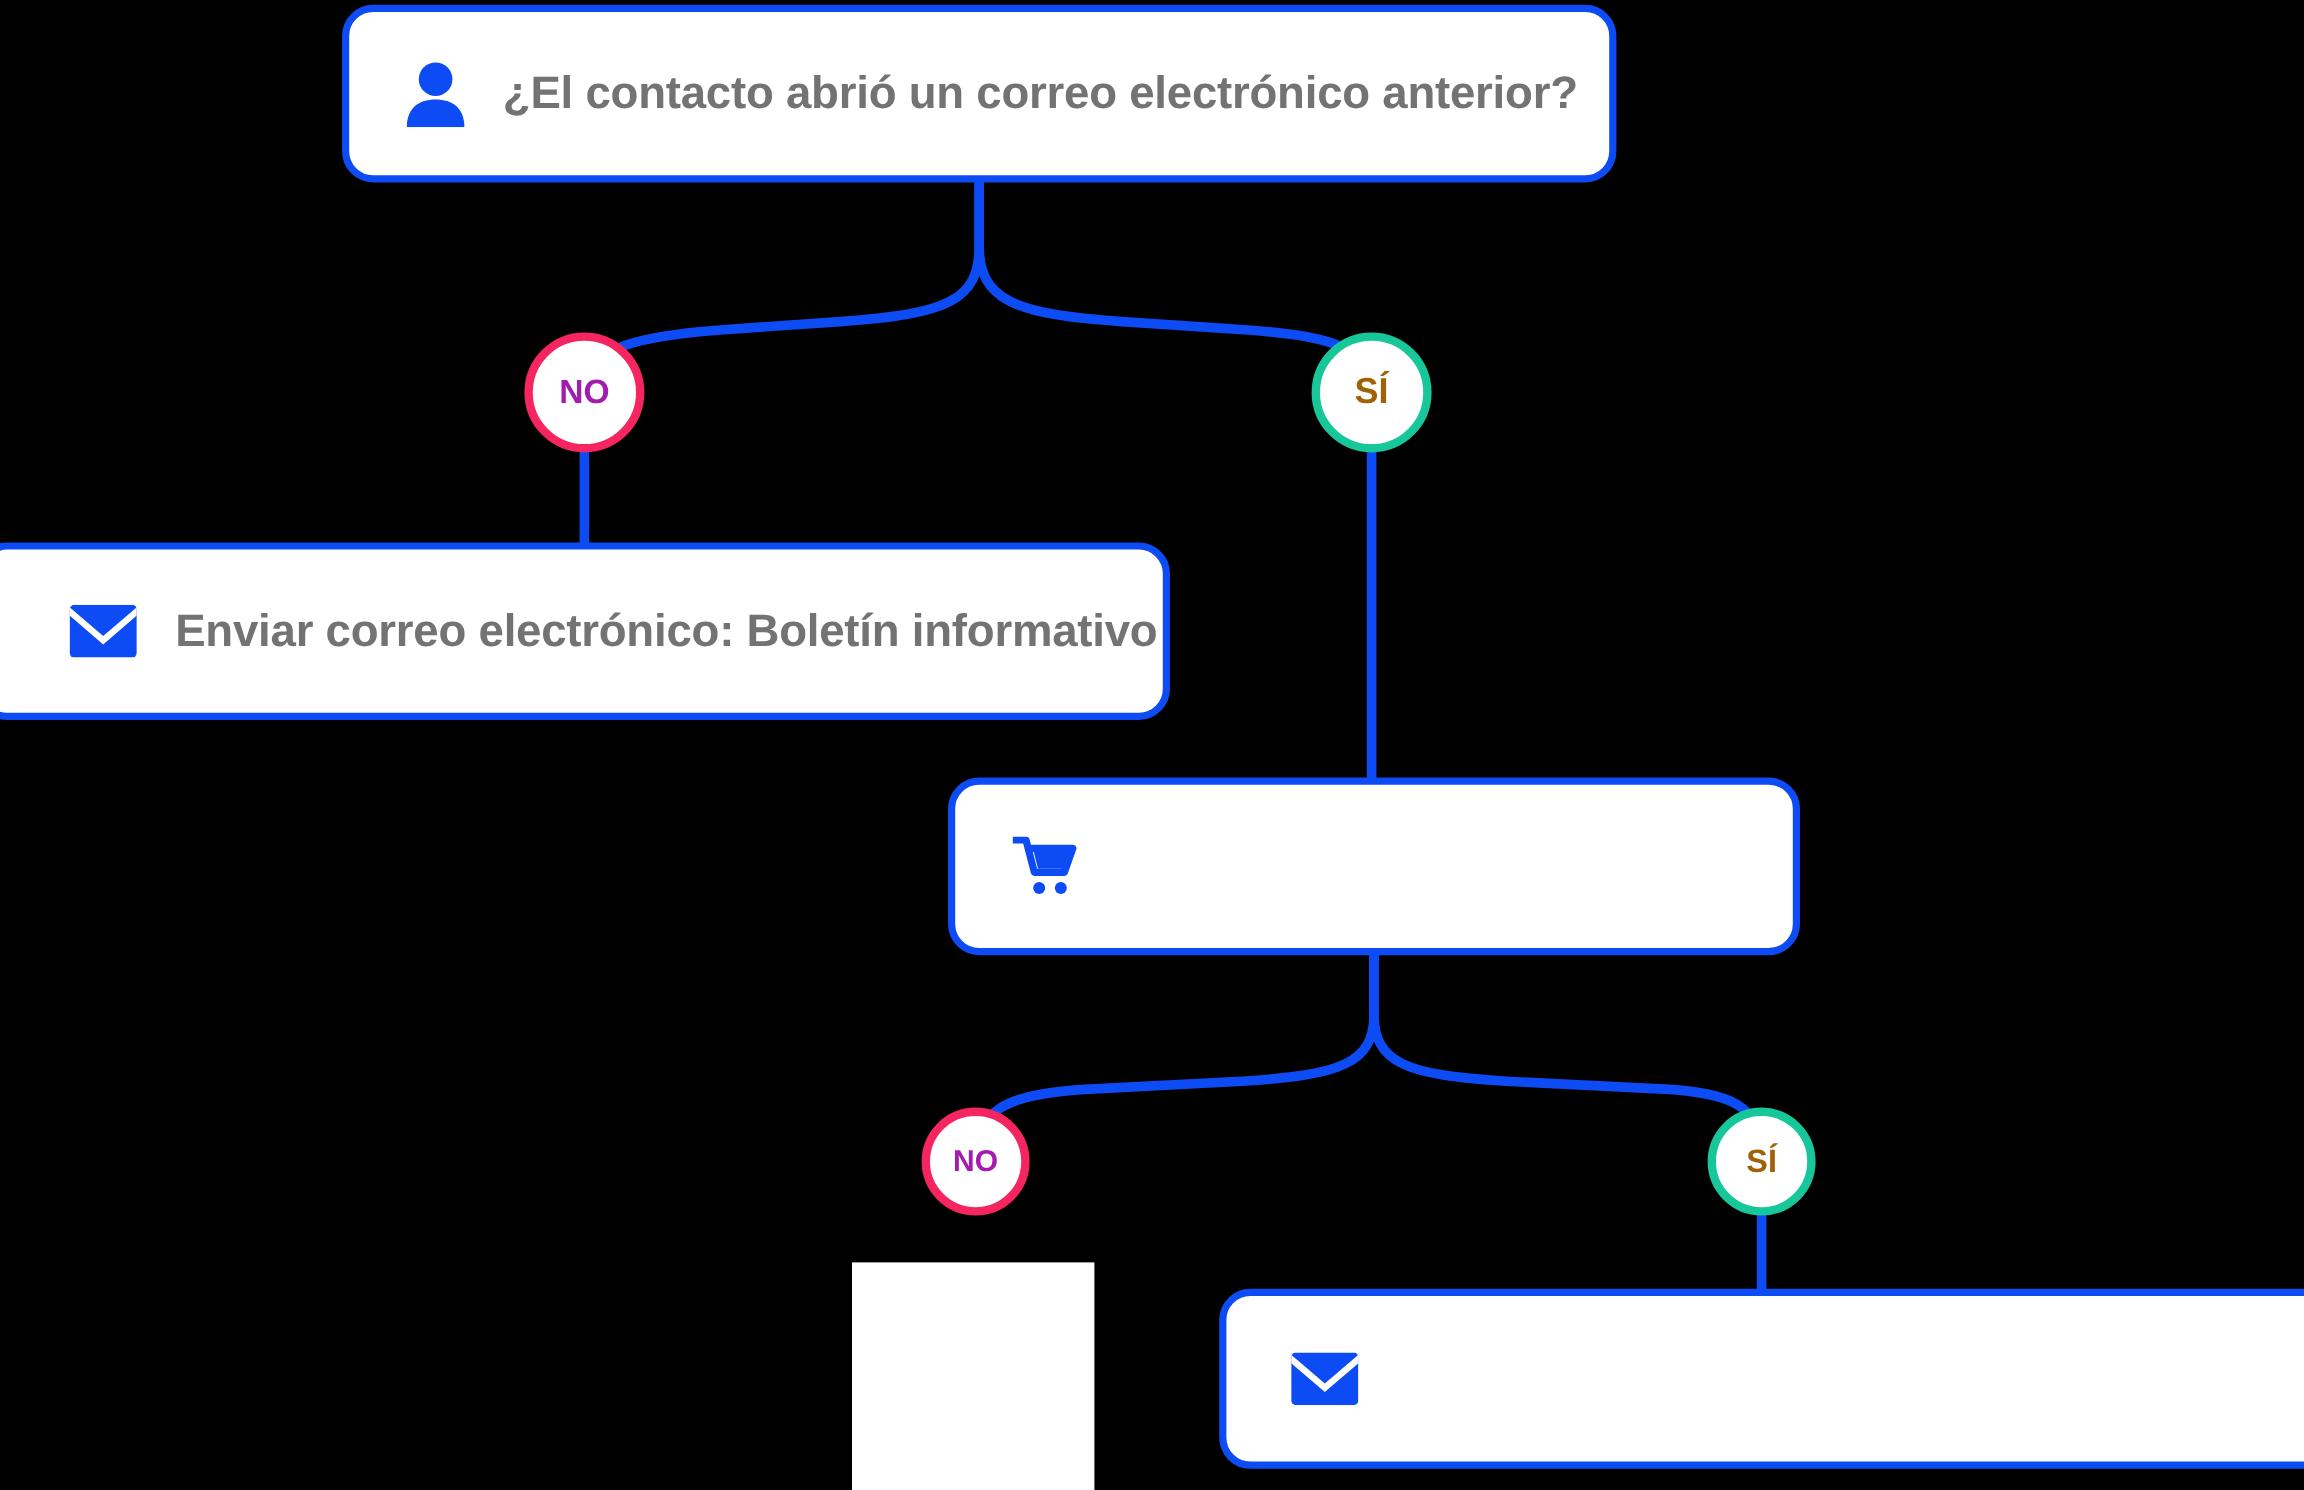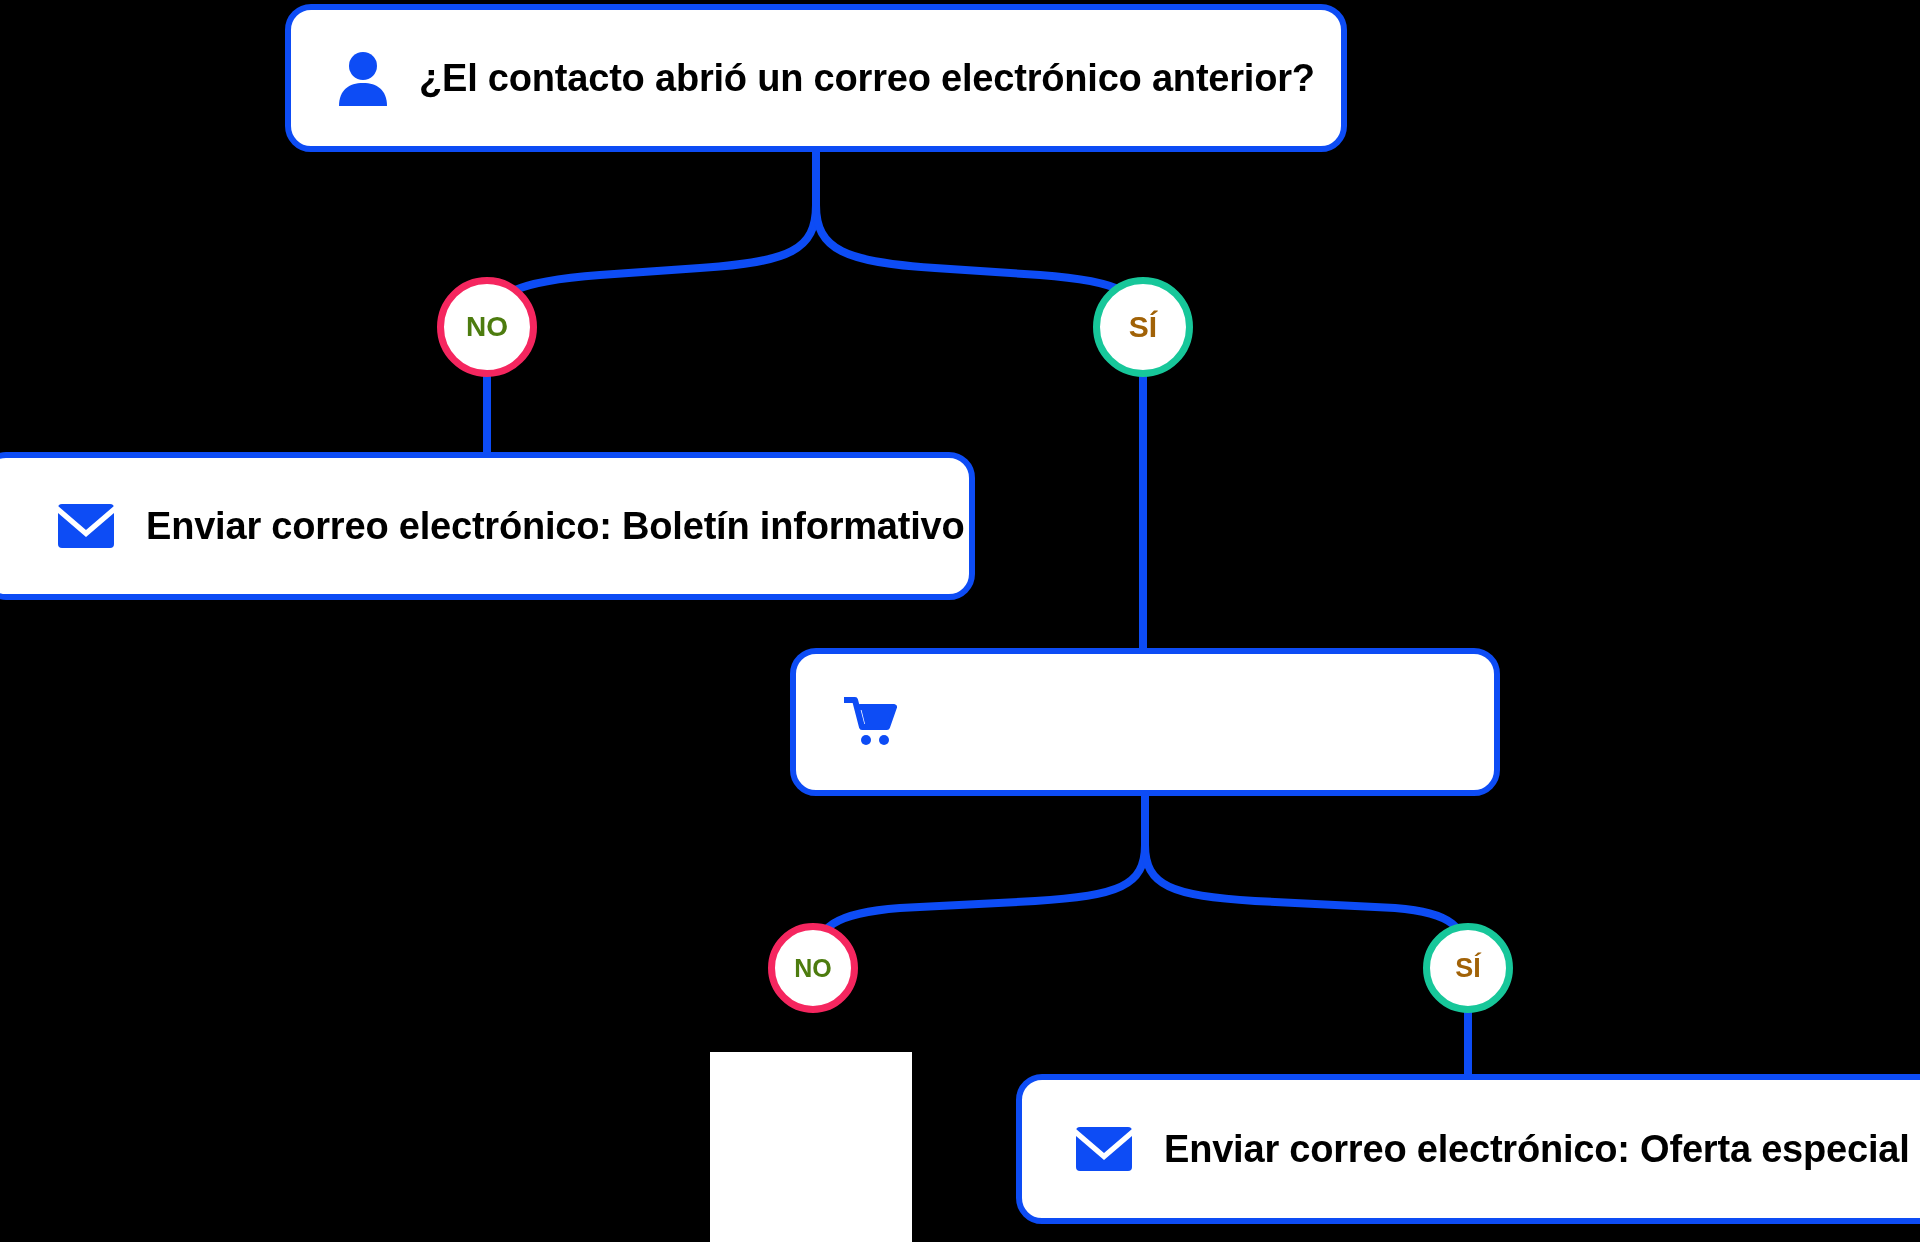--- a/index.html
+++ b/index.html
@@ -35,21 +35,21 @@
     align-items: center;
     z-index: 3;
   }
   .node .ico {
     flex: 0 0 auto;
     display: flex;
     align-items: center;
     justify-content: center;
   }
   .node .label {
-    color: #000000;
+    color: #737373;
     font-weight: 700;
     letter-spacing: -0.2px;
     white-space: nowrap;
   }
 
   
   #node-open-email {
     left: 285px; top: 4px;
     width: 1062px; height: 148px;
     padding-left: 46px;
@@ -85,21 +85,21 @@
     position: absolute;
     box-sizing: border-box;
     border-radius: 50%;
     background: #ffffff;
     display: flex;
     align-items: center;
     justify-content: center;
     font-weight: 700;
     z-index: 4;
   }
-  .badge.no  { border: 7px solid #f5265f; color: #4d7c0f; }
+  .badge.no  { border: 7px solid #f5265f; color: #a21caf; }
   .badge.yes { border: 7px solid #17c79a; color: #a16207; }
 
   #badge-no-1  { left: 437px;  top: 277px;  width: 100px; height: 100px; font-size: 28px; }
   #badge-yes-1 { left: 1093px; top: 277px;  width: 100px; height: 100px; font-size: 30px; }
   #badge-no-2  { left: 768px;  top: 923px;  width: 90px;  height: 90px;  font-size: 25px; }
   #badge-yes-2 { left: 1423px; top: 923px;  width: 90px;  height: 90px;  font-size: 27px; }
 
   
   #fade-mask {
     position: absolute;
@@ -169,21 +169,20 @@
     </span>
   </div>
 
   <div class="node" id="node-offer">
     <span class="ico">
       <svg width="56" height="44" viewBox="0 0 56 44" xmlns="http://www.w3.org/2000/svg">
         <rect x="0" y="0" width="56" height="44" rx="4" fill="#0d4cf5"></rect>
         <path d="M0 2 L28 26 L56 2 L56 9 L28 33 L0 9 Z" fill="#ffffff"></path>
       </svg>
     </span>
-    <span class="label">Enviar correo electrónico: Oferta especial</span>
   </div>
 
   <div class="badge no" id="badge-no-1">
     <span>NO</span>
   </div>
   <div class="badge yes" id="badge-yes-1">
     <span>SÍ</span>
   </div>
   <div class="badge no" id="badge-no-2">
     <span>NO</span>

